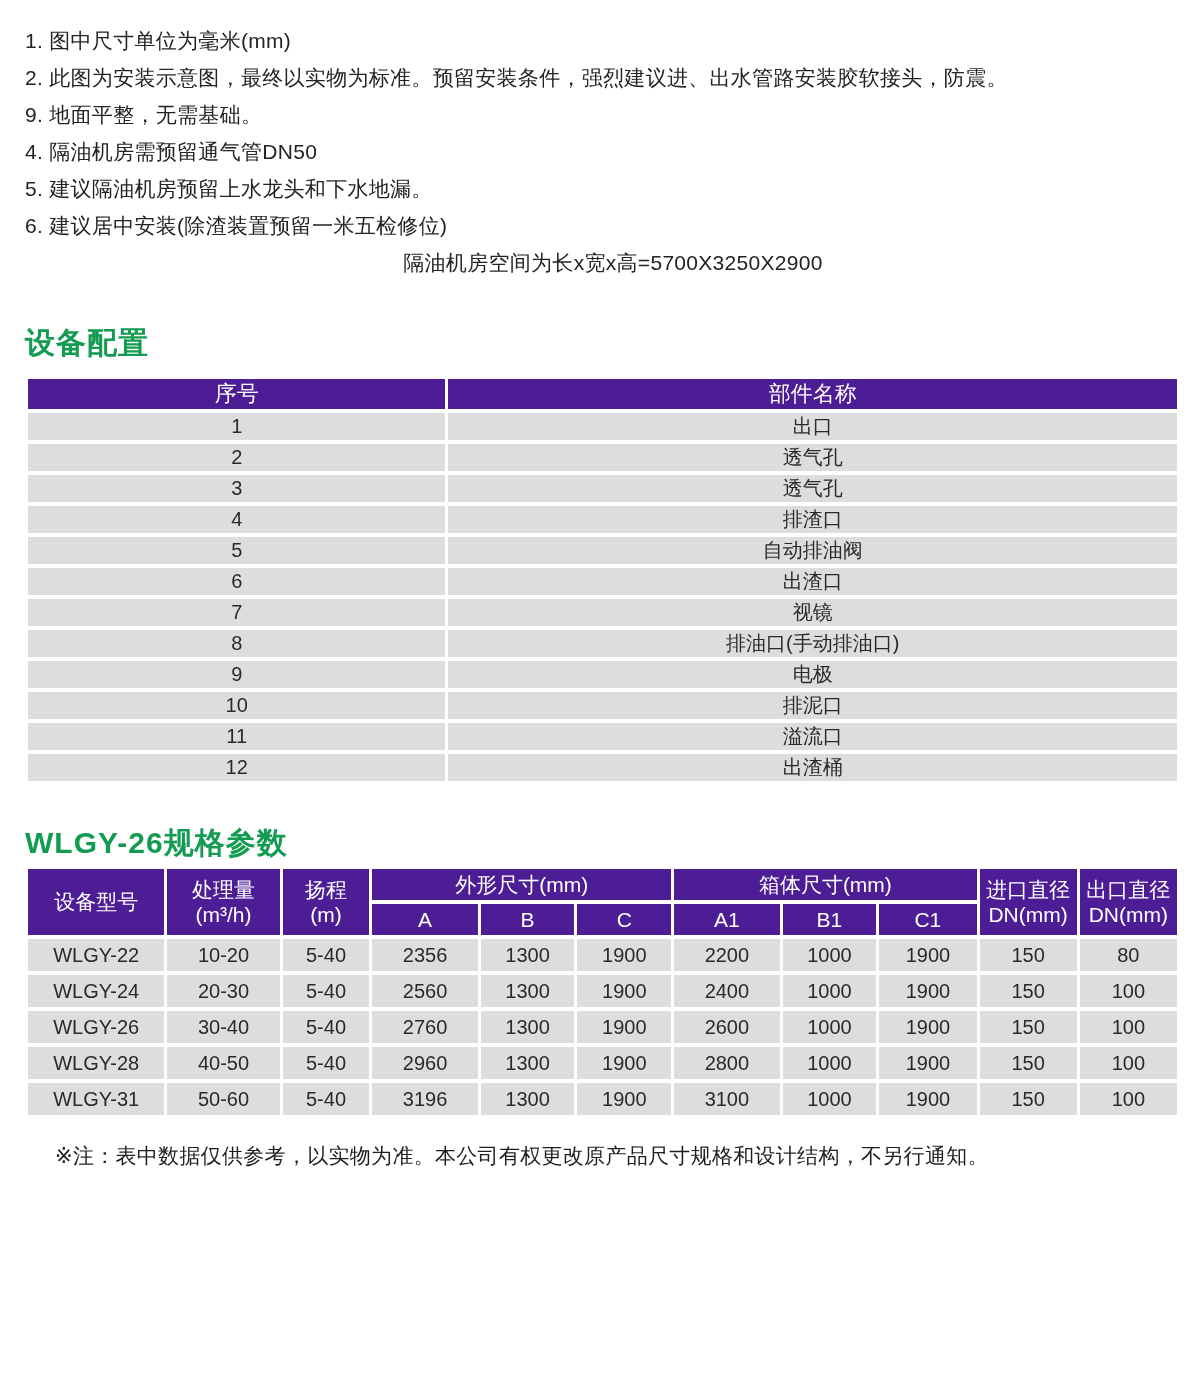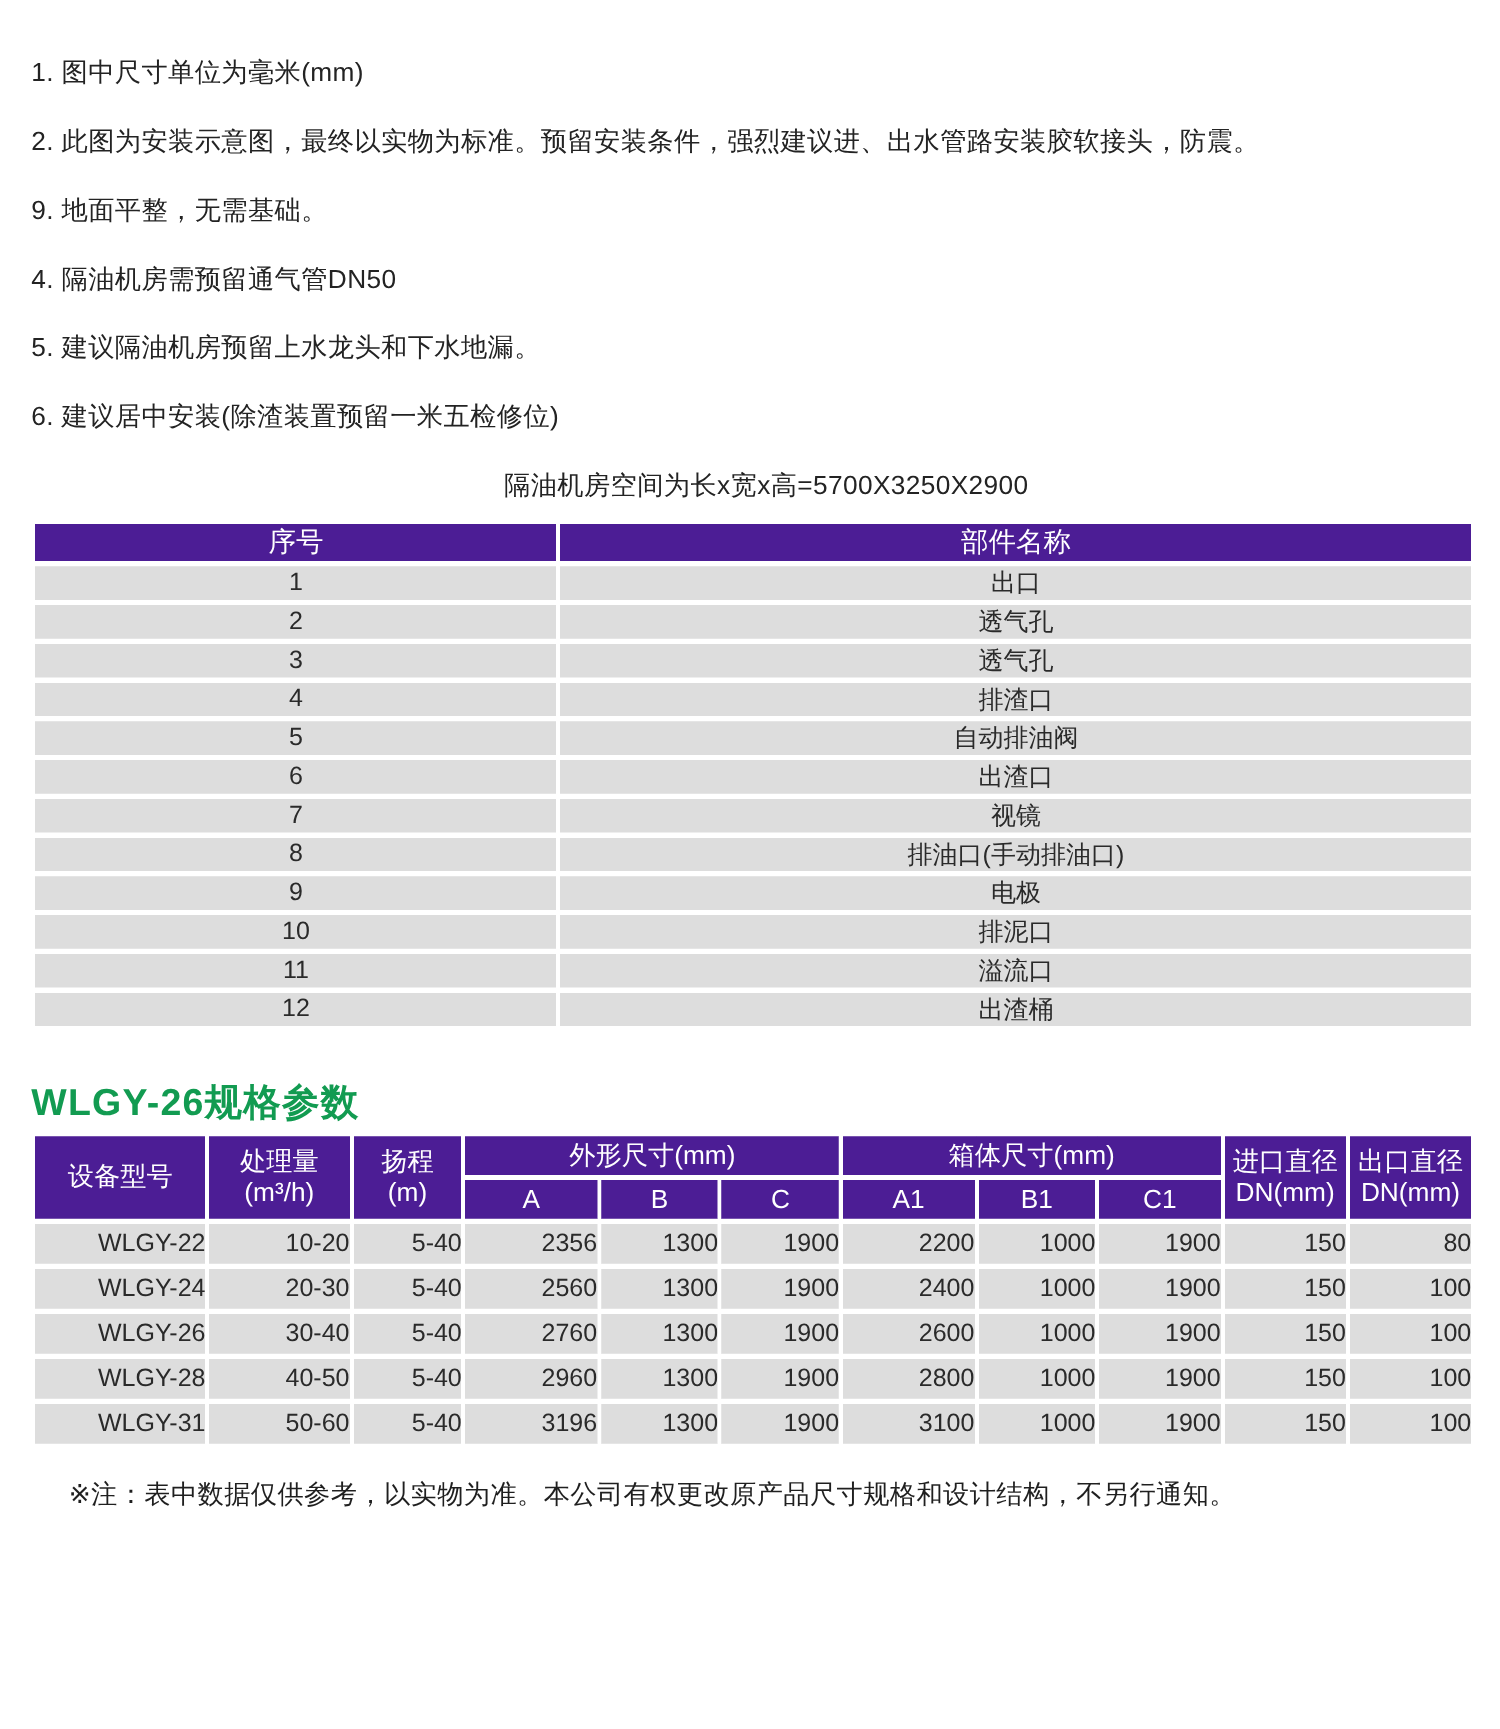--- a/index.html
+++ b/index.html
@@ -16,21 +16,21 @@
 
   
   .notes-title {
     font-size: 21px;
     line-height: 24px;
     font-weight: normal;
   }
   .note {
     font-size: 21px;
     line-height: 25px;
-    margin-top: 30px;
+    margin-top: 12px;
     letter-spacing: 0.3px;
     white-space: nowrap;
   }
   .note.cont { padding-left: 21px; text-align: center; }
 
   
   .section-title {
     color: #129b51;
     font-size: 30px;
     line-height: 36px;
@@ -68,21 +68,21 @@
   }
 
   
   .equipment-table { margin-top: 14px; }
   .equipment-table th { height: 32px; }
   .equipment-table td { height: 31px; }
 
   
   .spec-table { margin-top: 4px; }
   .spec-table th { height: 35px; font-size: 21px; line-height: 24px; }
-  .spec-table td { height: 36px; text-align: right; }
+  .spec-table td { height: 36px; }
   .spec-table .two-line div { line-height: 25px; }
 
   
   .footnote {
     font-size: 21px;
     line-height: 25px;
     margin-top: 24px;
     letter-spacing: 0.3px;
     color: #1f1f1f;
     margin-left: 30px;
@@ -96,20 +96,21 @@
   <div>
     <div class="note">1. 图中尺寸单位为毫米(mm)</div>
     <div class="note">2. 此图为安装示意图，最终以实物为标准。预留安装条件，强烈建议进、出水管路安装胶软接头，防震。</div>
     <div class="note">9. 地面平整，无需基础。</div>
     <div class="note">4. 隔油机房需预留通气管DN50</div>
     <div class="note">5. 建议隔油机房预留上水龙头和下水地漏。</div>
     <div class="note">6. 建议居中安装(除渣装置预留一米五检修位)</div>
     <div class="note cont">隔油机房空间为长x宽x高=5700X3250X2900</div>
   </div>
 
+  <h2 class="section-title title-equipment">设备配置</h2>
 
   <table class="equipment-table">
     <colgroup>
       <col style="width:36.5%">
       <col style="width:63.5%">
     </colgroup>
     <thead>
       <tr>
         <th>序号</th>
         <th>部件名称</th>

